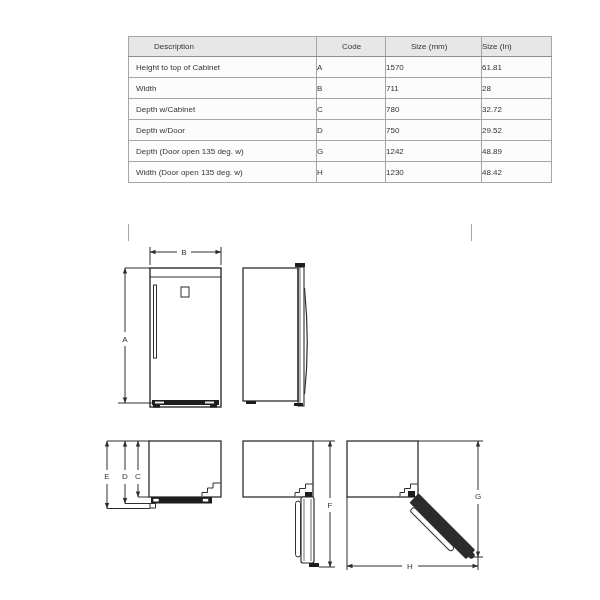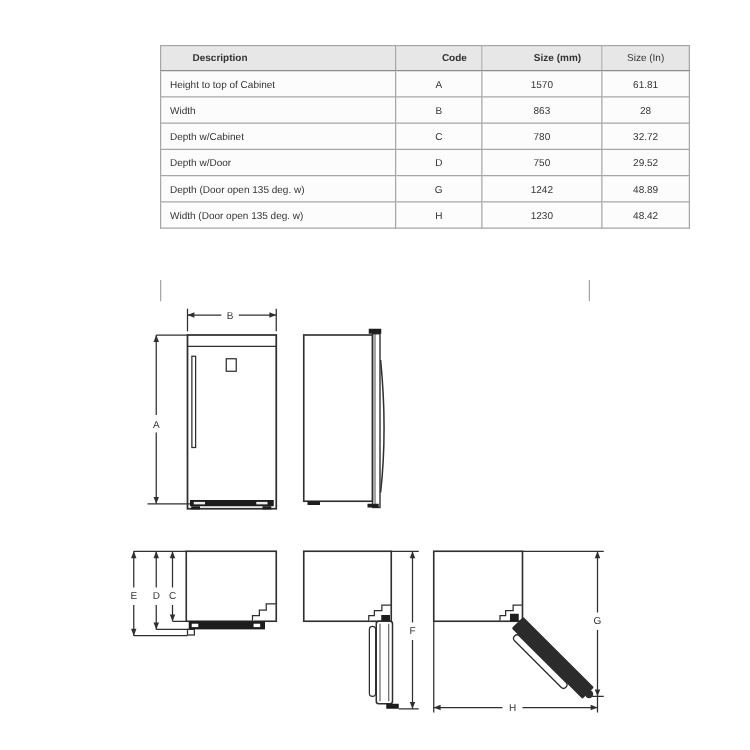--- a/index.html
+++ b/index.html
@@ -1,26 +1,26 @@
 <!DOCTYPE html>
 <html><head>
 <meta charset="utf-8">
 <style>
   html,body{margin:0;padding:0;background:#fff;}
   .canvas{position:relative;width:600px;height:600px;background:#fff;overflow:hidden;
           font-family:"Liberation Sans",sans-serif;color:#333;}
   
   .spec-table-wrap{position:absolute;left:128px;top:36px;width:344px;}
   table.spec{border-collapse:collapse;table-layout:fixed;width:344px;font-size:8px;color:#333;}
-  table.spec th,table.spec td{border:1px solid #a6a6a6;padding:0;height:20px;text-align:center;
+  table.spec th,table.spec td{border:1px solid #a6a6a6;padding:0;height:20px;text-align:left;
           white-space:nowrap;overflow:hidden;font-weight:normal;}
   table.spec th{background:#e7e7e7;height:19px;border-bottom:1px solid #8d8d8d;}
   table.spec tr.data-row{background:#fcfcfc;padding-left:44px;}
   table.spec .c-desc{text-align:left;padding-left:7px;}
-  table.spec th.c-desc,table.spec th.c-code,table.spec th.c-mm{font-weight:bold;padding-left:25px;}
+  table.spec th.c-desc,table.spec th.c-code,table.spec th.c-mm{font-weight:normal;padding-left:25px;}
   .table-footer{position:absolute;left:128px;top:224px;width:342px;height:17px;
           border-left:1px solid #a6a6a6;border-right:1px solid #a6a6a6;}
   
   .drawing{position:absolute;}
   svg line,svg rect.o,svg path.o,svg polyline.o{stroke:#2f2f2f;}
   svg text{font-size:8px;fill:#333;font-family:"Liberation Sans",sans-serif;text-anchor:middle;}
 </style>
 </head>
 <body>
 
@@ -39,21 +39,21 @@
       <tbody>
         <tr class="data-row">
           <td class="c-desc">Height to top of Cabinet</td>
           <td>A</td>
           <td>1570</td>
           <td>61.81</td>
         </tr>
         <tr class="data-row">
           <td class="c-desc">Width</td>
           <td>B</td>
-          <td>863</td>
+          <td>711</td>
           <td>28</td>
         </tr>
         <tr class="data-row">
           <td class="c-desc">Depth w/Cabinet</td>
           <td>C</td>
           <td>780</td>
           <td>32.72</td>
         </tr>
         <tr class="data-row">
           <td class="c-desc">Depth w/Door</td>

